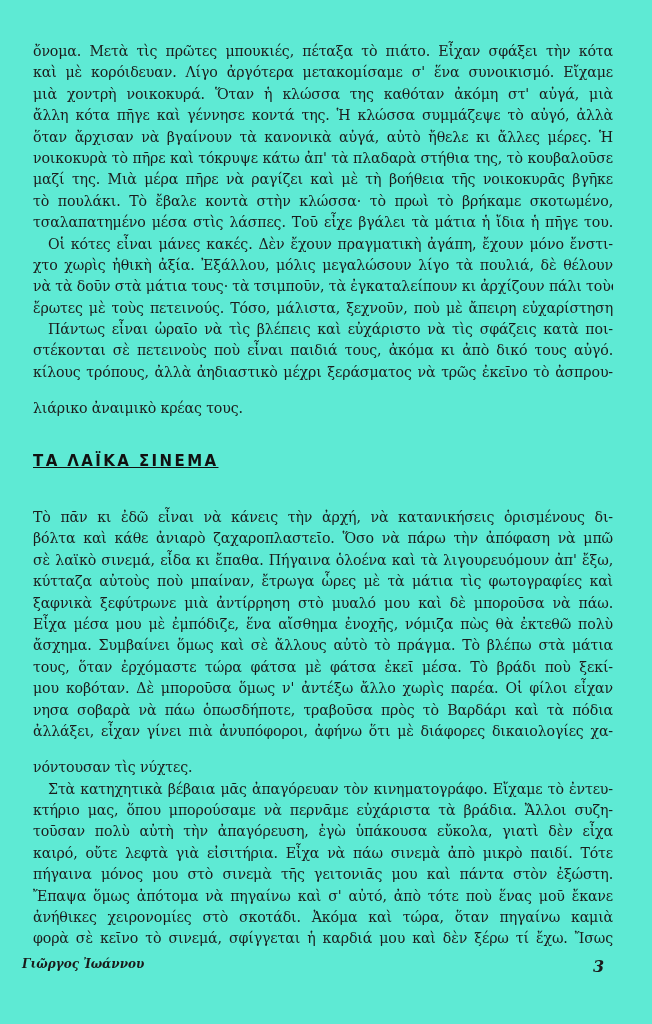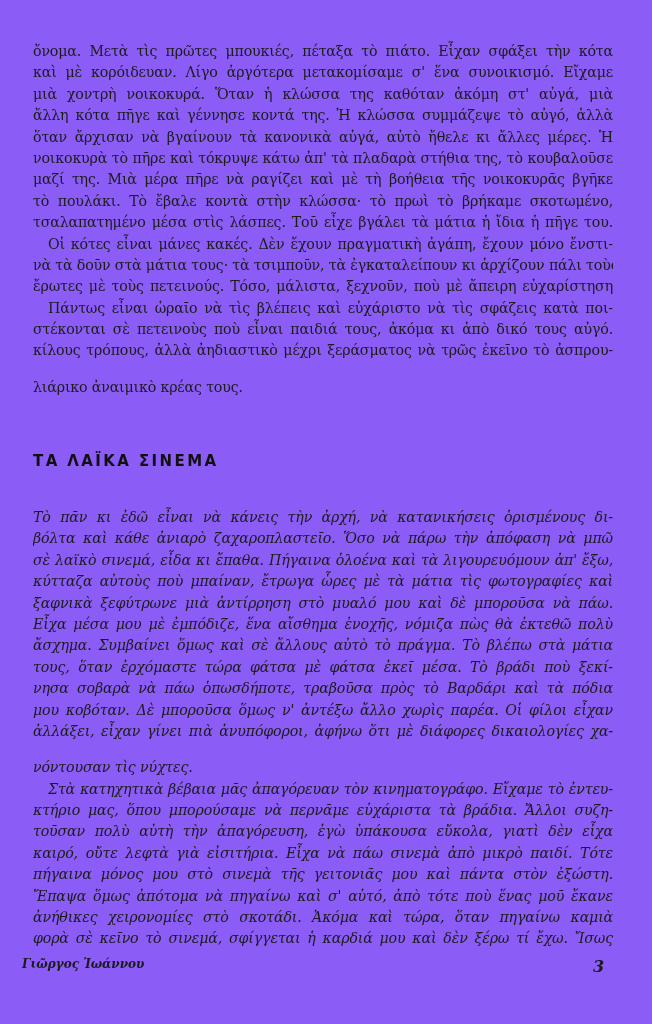--- a/index.html
+++ b/index.html
@@ -12,21 +12,21 @@
       height: 1024px;
       position: relative;
       overflow: hidden;
       font-family: "DejaVu Serif", "Liberation Serif", serif;
       color: #1c1c1c;
     }
     .page {
       position: absolute;
       left: 0; top: 0;
       width: 652px; height: 1024px;
-      background: #8b5cf6;
+      background: #5eead4;
     }
     .block {
       position: absolute;
       left: 33px;
       width: 580px;
     }
     .line {
       display: block;
       height: 21.4px;
       line-height: 21.4px;
@@ -38,30 +38,31 @@
       letter-spacing: -0.15px;
     }
     .line.last {
       text-align-last: left;
       margin-top: 15px;
     }
     .line.indent {
       padding-left: 15px;
     }
     .block-1 { top: 41px; }
-    .block-2 { top: 507px; font-style: italic; }
+    .block-2 { top: 507px; }
     .heading {
       position: absolute;
       left: 33px;
       top: 452px;
       font-family: "DejaVu Sans", "Liberation Sans", sans-serif;
       font-weight: bold;
       font-size: 15px;
       letter-spacing: 2.4px;
       color: #111;
+      text-decoration: underline;
     }
     .footer-author {
       position: absolute;
       left: 22px;
       top: 957px;
       font-family: "DejaVu Serif", "Liberation Serif", serif;
       font-style: italic;
       font-weight: bold;
       font-size: 12px;
       color: #1a1a1a;
@@ -88,20 +89,21 @@
     <span class="line">καὶ μὲ κορόιδευαν. Λίγο ἀργότερα μετακομίσαμε σ' ἕνα συνοικισμό. Εἴχαμε</span>
     <span class="line">μιὰ χοντρὴ νοικοκυρά. Ὅταν ἡ κλώσσα της καθόταν ἀκόμη στ' αὐγά, μιὰ</span>
     <span class="line">ἄλλη κότα πῆγε καὶ γέννησε κοντά της. Ἡ κλώσσα συμμάζεψε τὸ αὐγό, ἀλλὰ</span>
     <span class="line">ὅταν ἄρχισαν νὰ βγαίνουν τὰ κανονικὰ αὐγά, αὐτὸ ἤθελε κι ἄλλες μέρες. Ἡ</span>
     <span class="line">νοικοκυρὰ τὸ πῆρε καὶ τόκρυψε κάτω ἀπ' τὰ πλαδαρὰ στήθια της, τὸ κουβαλοῦσε</span>
     <span class="line">μαζί της. Μιὰ μέρα πῆρε νὰ ραγίζει καὶ μὲ τὴ βοήθεια τῆς νοικοκυρᾶς βγῆκε</span>
     <span class="line">τὸ πουλάκι. Τὸ ἔβαλε κοντὰ στὴν κλώσσα· τὸ πρωὶ τὸ βρήκαμε σκοτωμένο,</span>
     <span class="line">τσαλαπατημένο μέσα στὶς λάσπες. Τοῦ εἶχε βγάλει τὰ μάτια ἡ ἴδια ἡ πῆγε του.</span>
 
     <span class="line indent">Οἱ κότες εἶναι μάνες κακές. Δὲν ἔχουν πραγματικὴ ἀγάπη, ἔχουν μόνο ἔνστι-</span>
+    <span class="line">χτο χωρὶς ἠθικὴ ἀξία. Ἐξάλλου, μόλις μεγαλώσουν λίγο τὰ πουλιά, δὲ θέλουν</span>
     <span class="line">νὰ τὰ δοῦν στὰ μάτια τους· τὰ τσιμποῦν, τὰ ἐγκαταλείπουν κι ἀρχίζουν πάλι τοὺς</span>
     <span class="line">ἔρωτες μὲ τοὺς πετεινούς. Τόσο, μάλιστα, ξεχνοῦν, ποὺ μὲ ἄπειρη εὐχαρίστηση</span>
     <span class="line indent">Πάντως εἶναι ὡραῖο νὰ τὶς βλέπεις καὶ εὐχάριστο νὰ τὶς σφάζεις κατὰ ποι-</span>
 
     <span class="line">στέκονται σὲ πετεινοὺς ποὺ εἶναι παιδιά τους, ἀκόμα κι ἀπὸ δικό τους αὐγό.</span>
     <span class="line">κίλους τρόπους, ἀλλὰ ἀηδιαστικὸ μέχρι ξεράσματος νὰ τρῶς ἐκεῖνο τὸ ἀσπρου-</span>
     <span class="line last">λιάρικο ἀναιμικὸ κρέας τους.</span>
   </div>
 
   <div class="heading">ΤΑ ΛΑΪΚΑ ΣΙΝΕΜΑ</div>
@@ -109,22 +111,22 @@
   <div class="block block-2">
 
     <span class="line">Τὸ πᾶν κι ἐδῶ εἶναι νὰ κάνεις τὴν ἀρχή, νὰ κατανικήσεις ὁρισμένους δι-</span>
     <span class="line">βόλτα καὶ κάθε ἀνιαρὸ ζαχαροπλαστεῖο. Ὅσο νὰ πάρω τὴν ἀπόφαση νὰ μπῶ</span>
     <span class="line">σὲ λαϊκὸ σινεμά, εἶδα κι ἔπαθα. Πήγαινα ὁλοένα καὶ τὰ λιγουρευόμουν ἀπ' ἔξω,</span>
     <span class="line">κύτταζα αὐτοὺς ποὺ μπαίναν, ἔτρωγα ὧρες μὲ τὰ μάτια τὶς φωτογραφίες καὶ</span>
     <span class="line">ξαφνικὰ ξεφύτρωνε μιὰ ἀντίρρηση στὸ μυαλό μου καὶ δὲ μποροῦσα νὰ πάω.</span>
     <span class="line">Εἶχα μέσα μου μὲ ἐμπόδιζε, ἕνα αἴσθημα ἐνοχῆς, νόμιζα πὼς θὰ ἐκτεθῶ πολὺ</span>
     <span class="line">ἄσχημα. Συμβαίνει ὅμως καὶ σὲ ἄλλους αὐτὸ τὸ πράγμα. Τὸ βλέπω στὰ μάτια</span>
     <span class="line">τους, ὅταν ἐρχόμαστε τώρα φάτσα μὲ φάτσα ἐκεῖ μέσα. Τὸ βράδι ποὺ ξεκί-</span>
+    <span class="line">μου κοβόταν. Δὲ μποροῦσα ὅμως ν' ἀντέξω ἄλλο χωρὶς παρέα. Οἱ φίλοι εἶχαν</span>
     <span class="line">νησα σοβαρὰ νὰ πάω ὁπωσδήποτε, τραβοῦσα πρὸς τὸ Βαρδάρι καὶ τὰ πόδια</span>
-    <span class="line">μου κοβόταν. Δὲ μποροῦσα ὅμως ν' ἀντέξω ἄλλο χωρὶς παρέα. Οἱ φίλοι εἶχαν</span>
     <span class="line">ἀλλάξει, εἶχαν γίνει πιὰ ἀνυπόφοροι, ἀφήνω ὅτι μὲ διάφορες δικαιολογίες χα-</span>
     <span class="line last">νόντουσαν τὶς νύχτες.</span>
 
     <span class="line indent">Στὰ κατηχητικὰ βέβαια μᾶς ἀπαγόρευαν τὸν κινηματογράφο. Εἴχαμε τὸ ἐντευ-</span>
     <span class="line">κτήριο μας, ὅπου μπορούσαμε νὰ περνᾶμε εὐχάριστα τὰ βράδια. Ἄλλοι συζη-</span>
     <span class="line">τοῦσαν πολὺ αὐτὴ τὴν ἀπαγόρευση, ἐγὼ ὑπάκουσα εὔκολα, γιατὶ δὲν εἶχα</span>
     <span class="line">καιρό, οὔτε λεφτὰ γιὰ εἰσιτήρια. Εἶχα νὰ πάω σινεμὰ ἀπὸ μικρὸ παιδί. Τότε</span>
     <span class="line">πήγαινα μόνος μου στὸ σινεμὰ τῆς γειτονιᾶς μου καὶ πάντα στὸν ἐξώστη.</span>
     <span class="line">Ἔπαψα ὅμως ἀπότομα νὰ πηγαίνω καὶ σ' αὐτό, ἀπὸ τότε ποὺ ἕνας μοῦ ἔκανε</span>
     <span class="line">ἀνήθικες χειρονομίες στὸ σκοτάδι. Ἀκόμα καὶ τώρα, ὅταν πηγαίνω καμιὰ</span>

